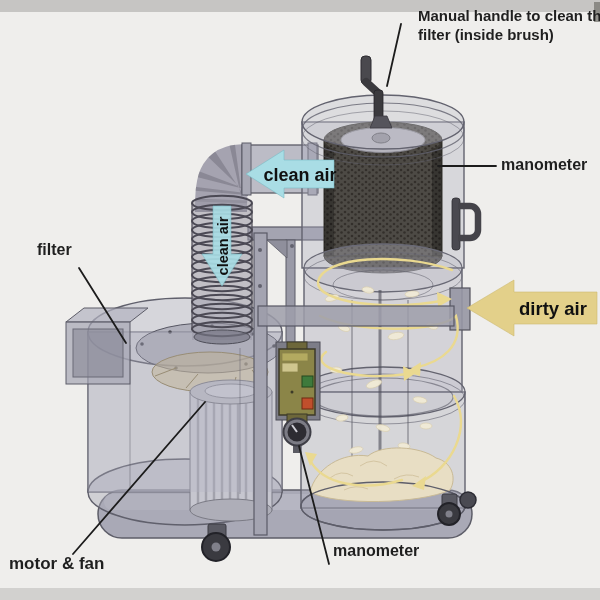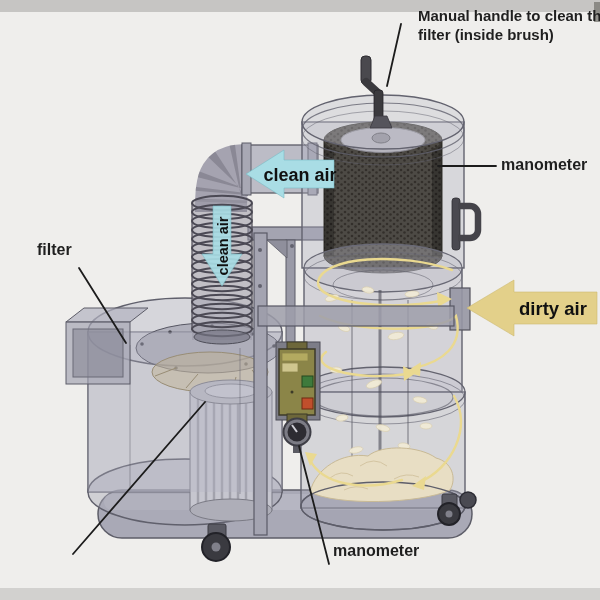--- a/index.html
+++ b/index.html
@@ -249,14 +249,15 @@
       <path d="M 299,446 L 329,564"></path>
     </g>
   </svg>
 
   <div class="lbl manual">
     <div>Manual handle to clean the</div>
     <div>filter (inside brush)</div>
   </div>
   <div class="lbl cartridge">manometer</div>
   <div class="lbl exhaust">filter</div>
+  <div class="lbl motorfan">motor &amp; fan</div>
   <div class="lbl manometer">manometer</div>
 </div>
 
 </body></html>

